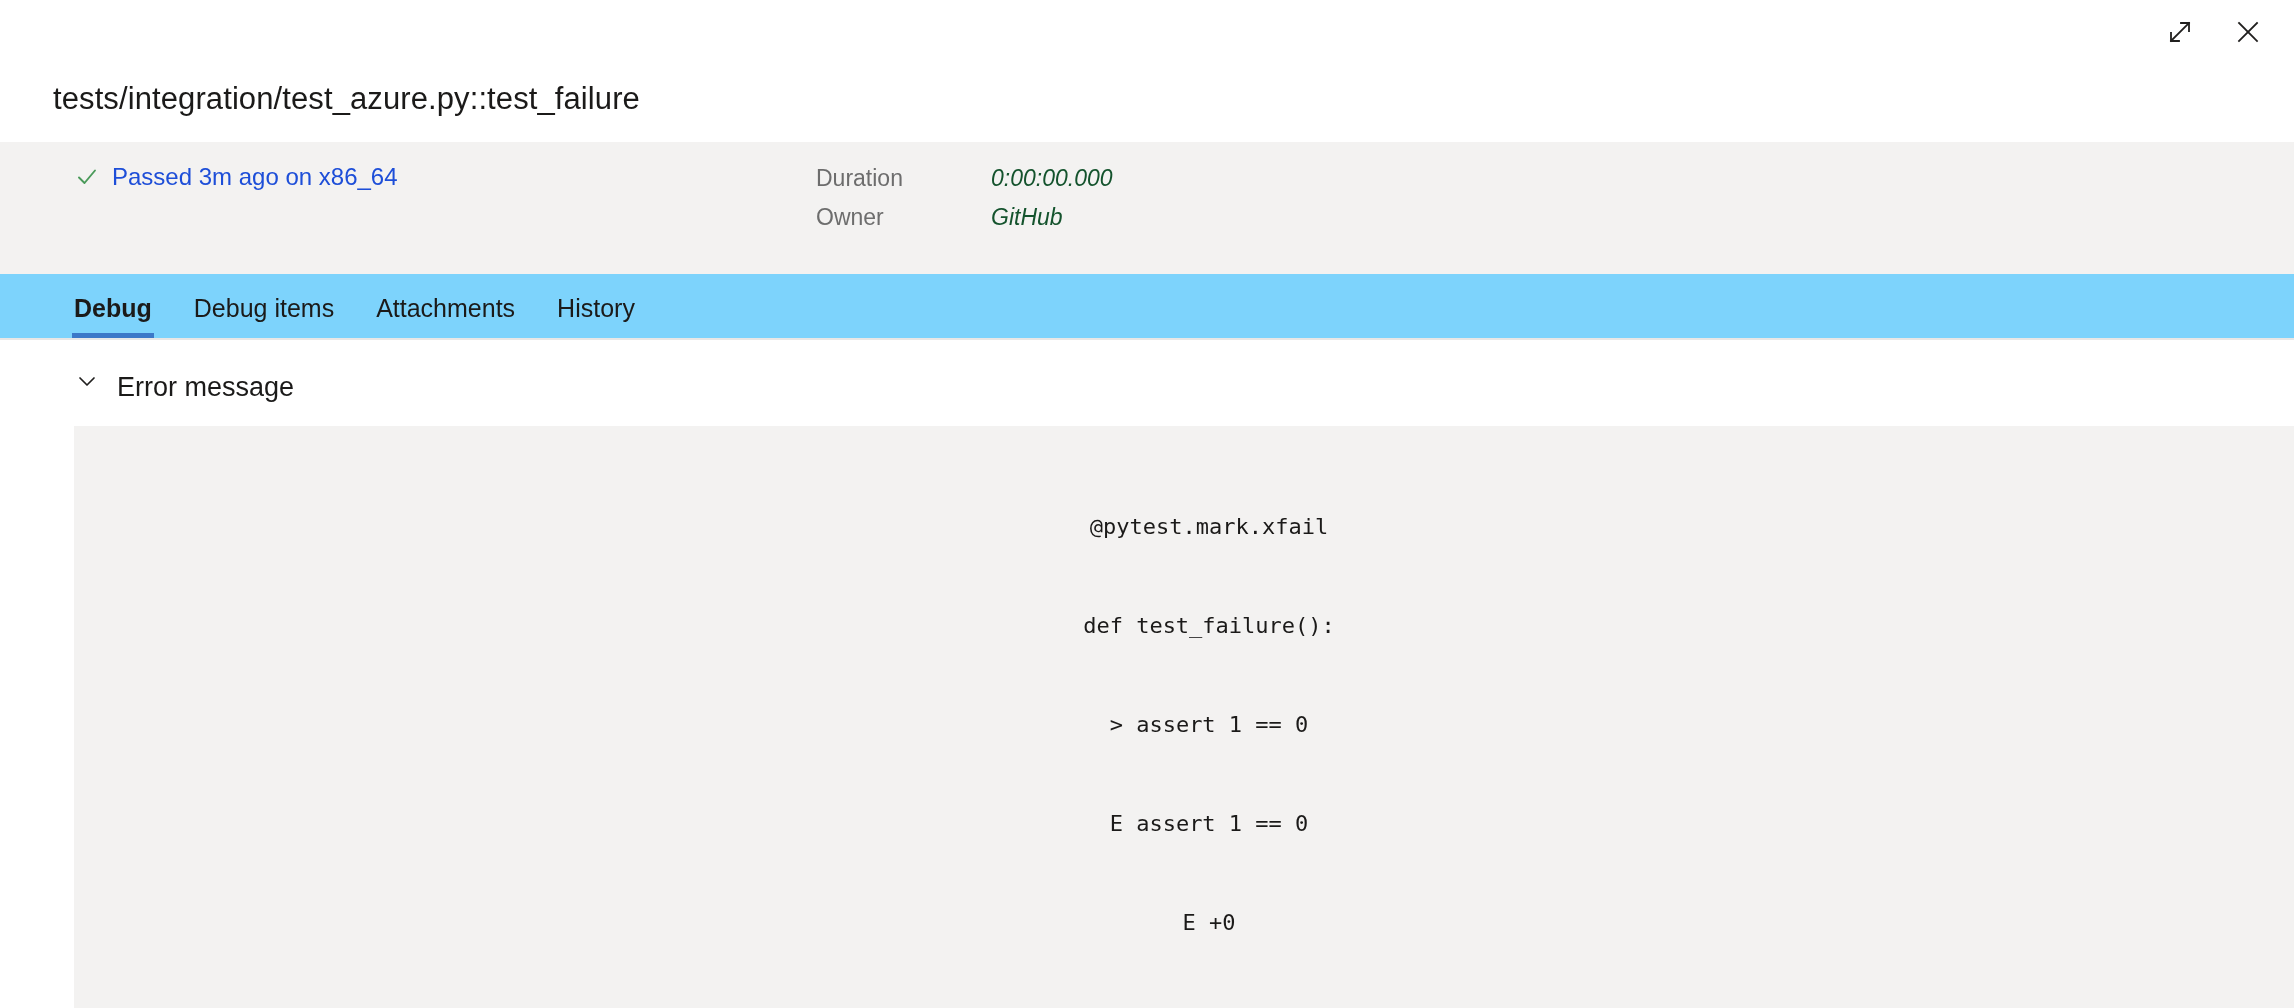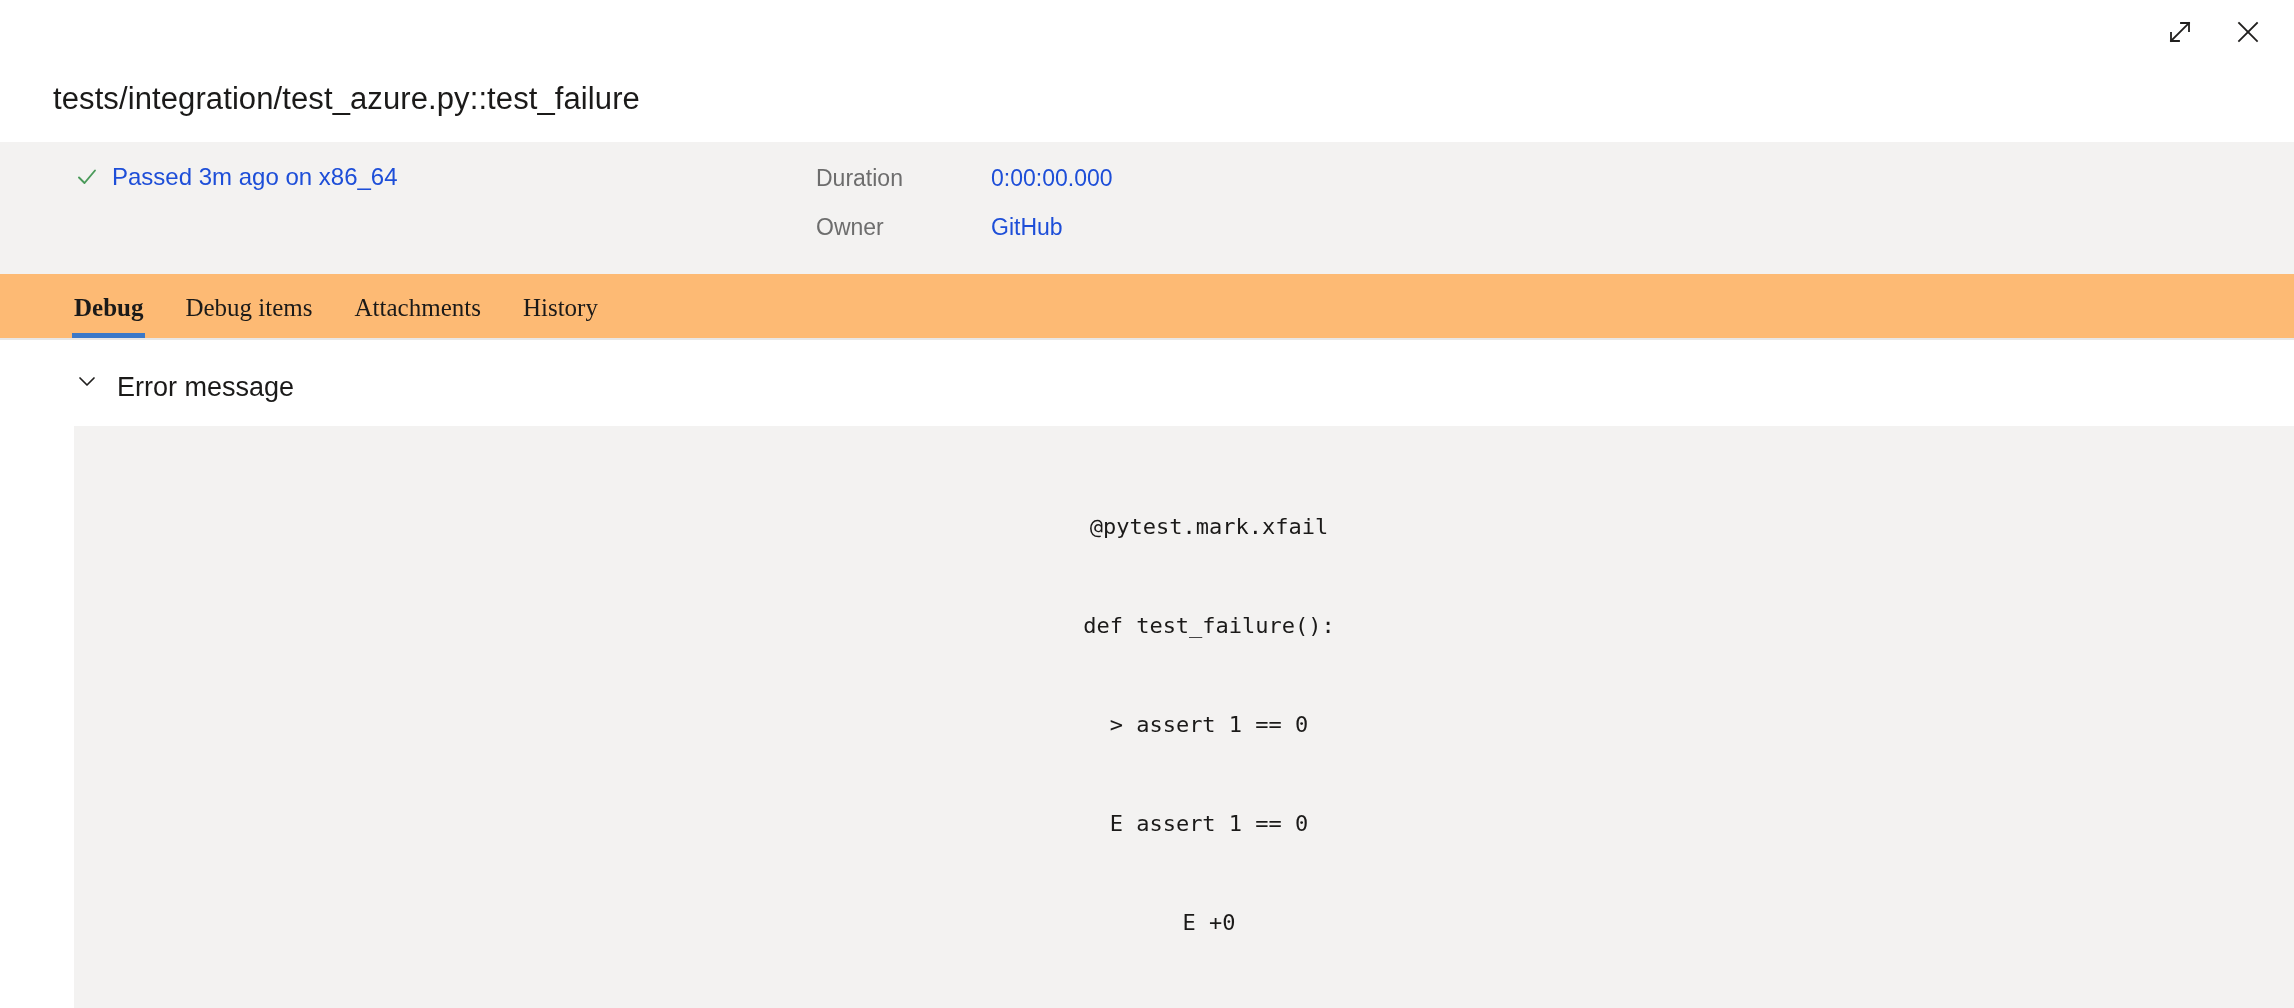--- a/index.html
+++ b/index.html
@@ -76,47 +76,47 @@
   .check-icon { width: 22px; height: 22px; display: block; flex: 0 0 auto; }
   .outcome-text {
     font-size: 24px;
     line-height: 30px;
     color: #1d4ed8;
     white-space: nowrap;
   }
   .meta-table {
     display: grid;
     grid-template-columns: 175px auto;
-    row-gap: 21px;
+    row-gap: 11px;
     margin-top: 2px;
   }
   .meta-label {
     font-size: 23px;
     line-height: 28px;
     color: #6d6d6d;
     white-space: nowrap;
   }
   .meta-value {
     font-size: 23px;
     line-height: 28px;
-    color: #1d4ed8;
-    white-space: nowrap;
+    color: #14532d;
+    white-space: nowrap;
+    font-style: italic;
   }
 
   
   .tab-bar {
     display: flex;
     align-items: flex-end;
     gap: 38px;
     padding-left: 72px;
     height: 66px;
     border-bottom: 2px solid #e8e7e6;
-    background: #fdba74;
+    background: #7dd3fc;
     box-sizing: border-box;
-    font-family: Liberation Serif, serif;
   }
   .tab {
     position: relative;
     font-size: 25px;
     line-height: 30px;
     color: #1b1a19;
     padding: 0 2px 15px 2px;
     cursor: pointer;
     white-space: nowrap;
   }

